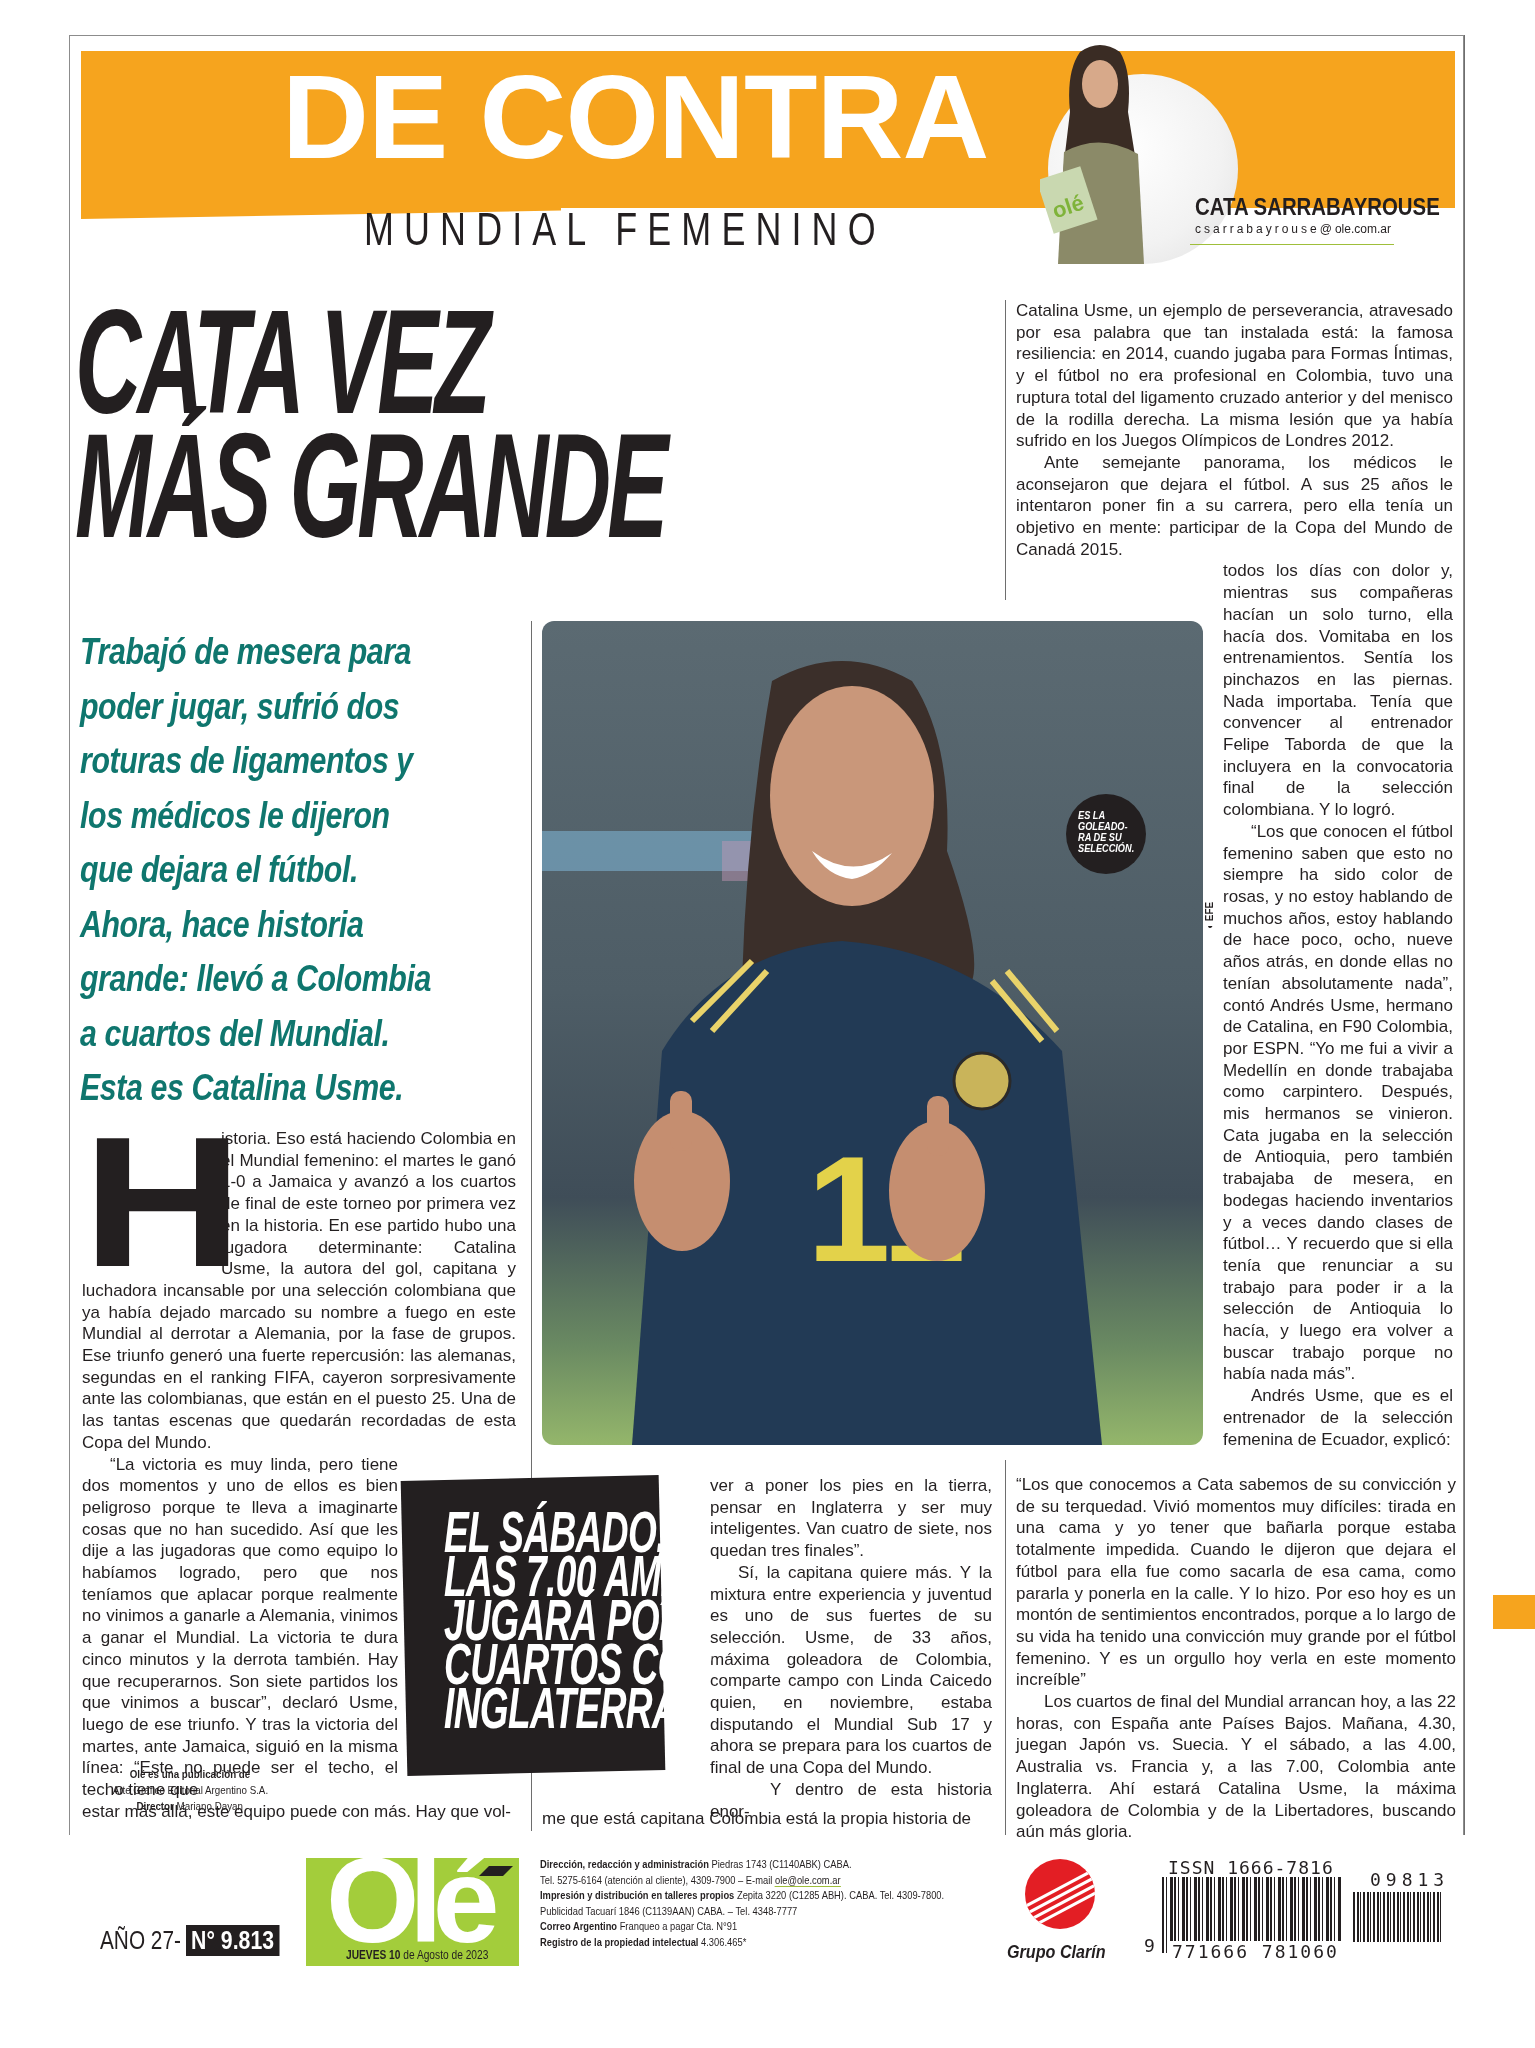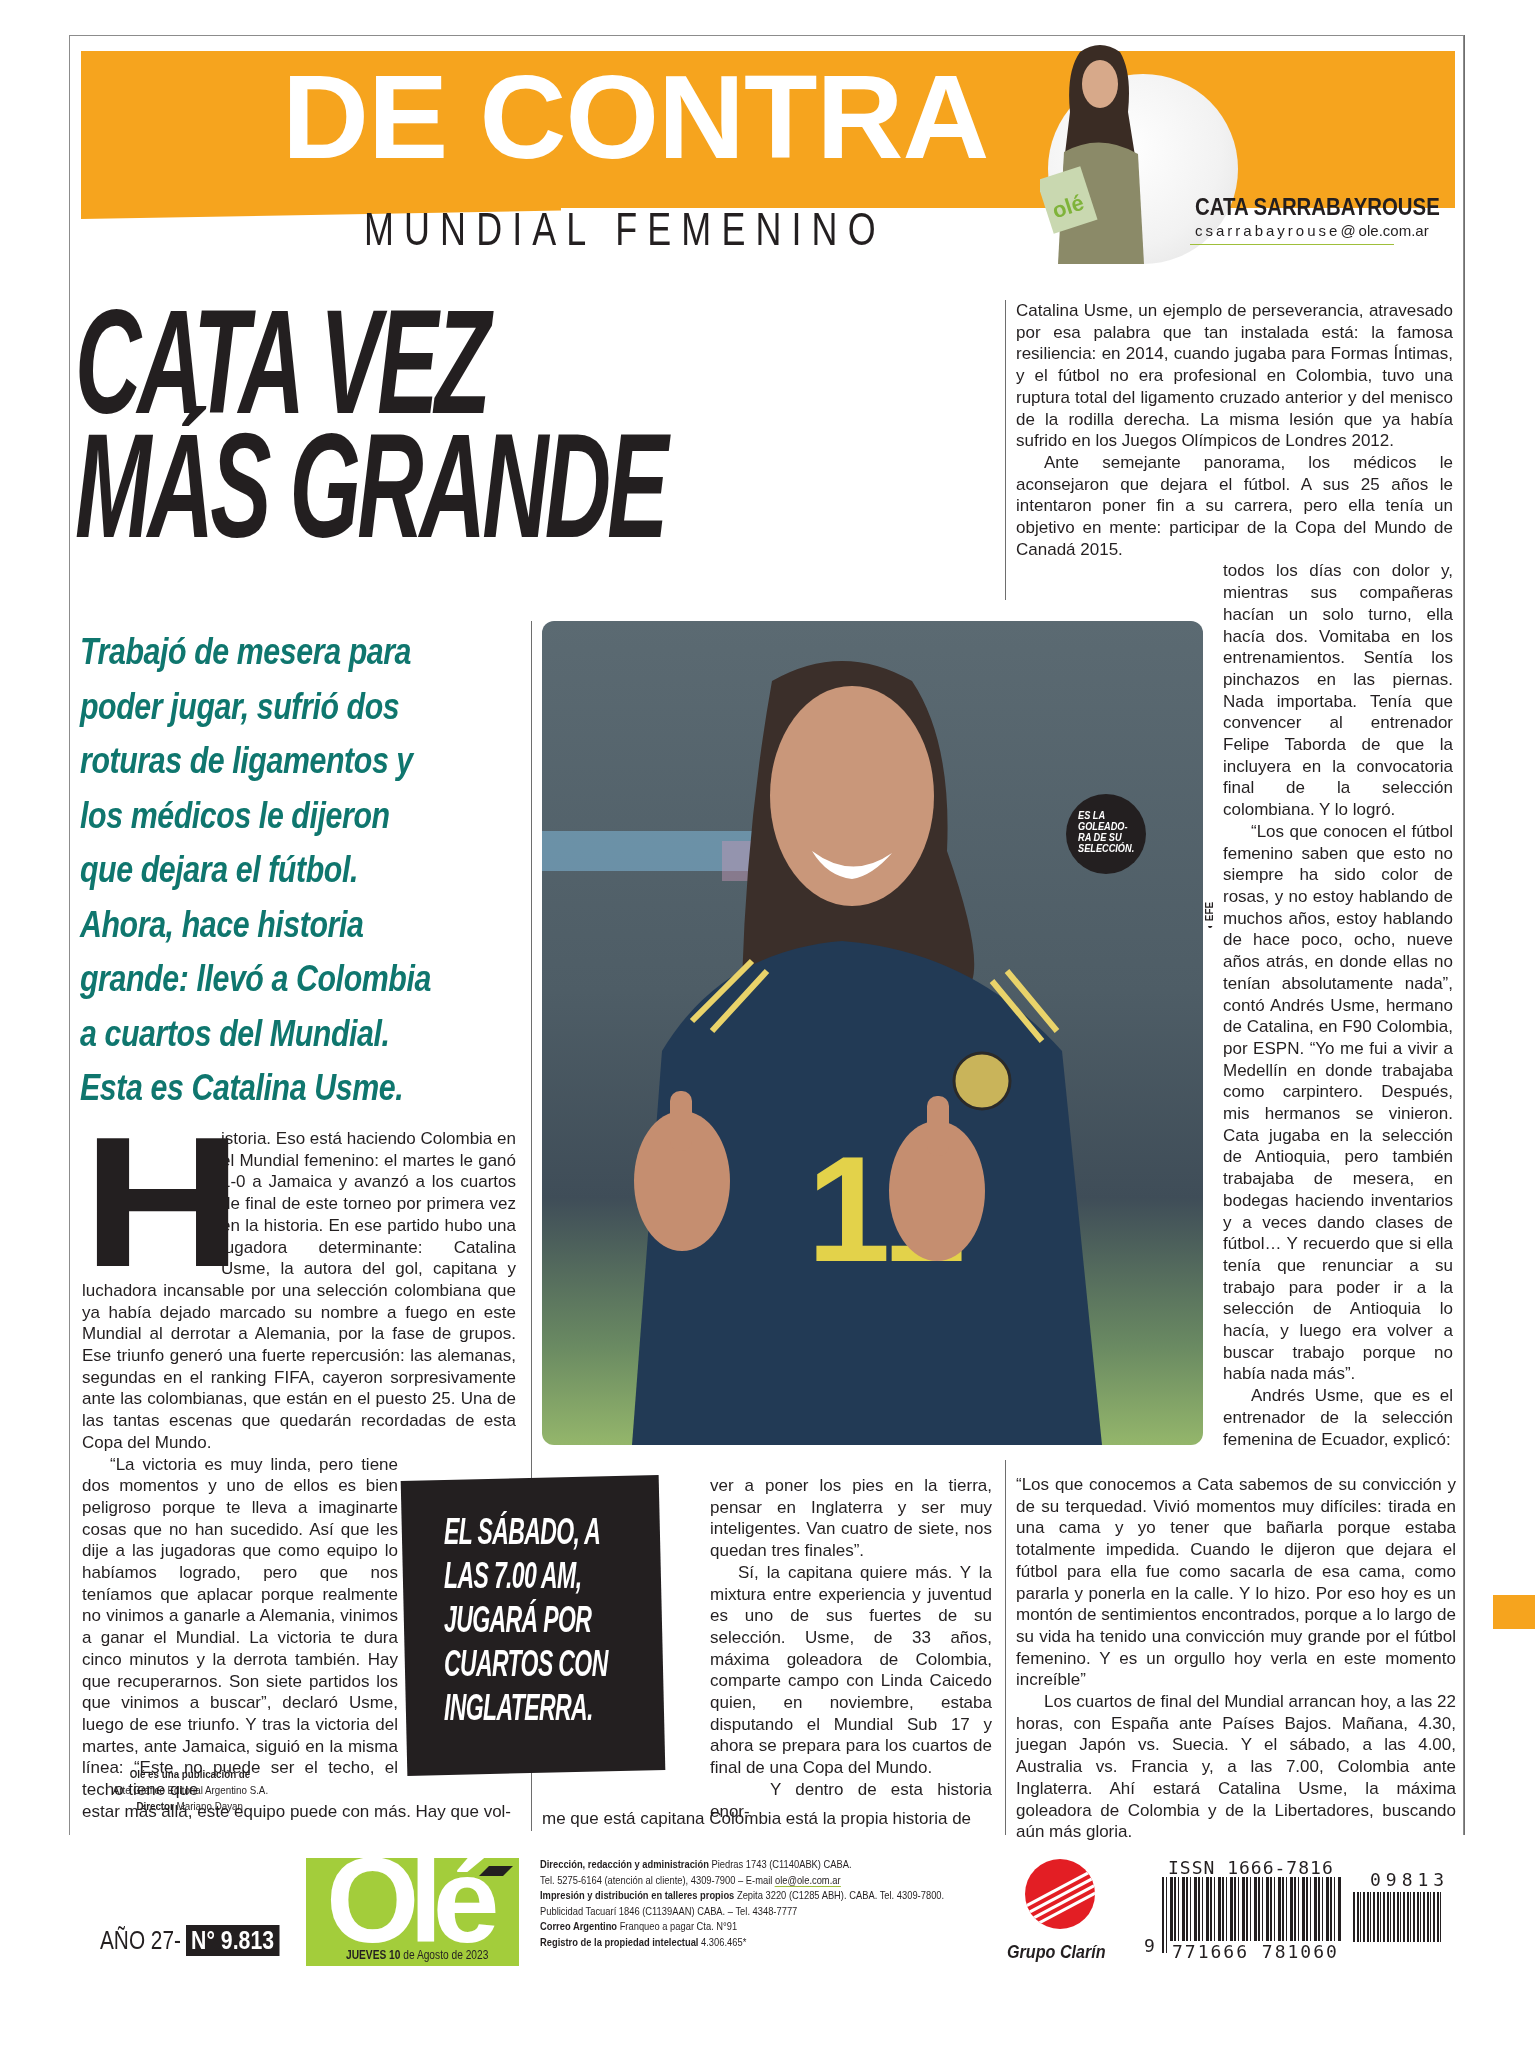--- a/index.html
+++ b/index.html
@@ -5,21 +5,21 @@
   html,body{margin:0;padding:0;background:#fff;}
   body{width:1535px;height:2048px;position:relative;overflow:hidden;font-family:"Liberation Sans","DejaVu Sans",sans-serif;color:#231f20;}
   .frame{position:absolute;left:69px;top:35px;width:1395px;height:1800px;border:1px solid #8c8c8c;border-bottom:none;box-sizing:border-box;}
   .band{position:absolute;left:81px;top:51px;width:1374px;height:157px;background:#f6a41e;}
   .band-tail{position:absolute;left:81px;top:205px;width:480px;height:14px;background:#f6a41e;clip-path:polygon(0 0,100% 0,100% 40%,0 100%);}
   .title{position:absolute;left:282px;top:58px;font-family:"Liberation Sans",sans-serif;font-weight:700;font-size:118px;line-height:1;color:#fff;letter-spacing:-1px;transform:scaleX(1.02);transform-origin:left top;}
   .subtitle{position:absolute;left:364px;top:206px;font-family:"Liberation Sans",sans-serif;font-weight:400;font-size:46px;line-height:1;letter-spacing:13px;color:#231f20;transform:scaleX(0.78);transform-origin:left top;}
   .circle{position:absolute;left:1048px;top:74px;width:190px;height:190px;border-radius:50%;background:radial-gradient(circle at 40% 40%,#ffffff 0%,#f2f2f2 60%,#e0e0e0 100%);}
   .author-photo{position:absolute;left:1040px;top:42px;width:120px;height:222px;}
   .author-name{position:absolute;left:1195px;top:193px;font-weight:700;font-size:24px;color:#231f20;transform:scaleX(0.85);transform-origin:left top;white-space:nowrap;}
-  .author-mail{position:absolute;left:1195px;top:222px;font-size:15px;color:#231f20;letter-spacing:3px;white-space:nowrap;}
+  .author-mail{position:absolute;left:1195px;top:222px;font-size:12px;color:#231f20;letter-spacing:3px;white-space:nowrap;}
   .author-mail span.dom{letter-spacing:0;}
   .author-rule{position:absolute;left:1190px;top:244px;width:204px;height:1px;background:#9fbf3a;}
   .headline{position:absolute;left:75px;top:300px;font-weight:700;font-style:italic;font-size:148px;line-height:124px;color:#231f20;letter-spacing:-6px;transform:scaleX(0.62);transform-origin:left top;white-space:nowrap;}
   .deck{position:absolute;left:80px;top:625px;width:440px;font-weight:700;font-style:italic;font-size:37px;line-height:54.5px;color:#0f766e;letter-spacing:-0.5px;}
   .deck .ln{display:block;white-space:nowrap;transform:scaleX(0.82);transform-origin:left;}
   .body{font-family:"Liberation Sans",sans-serif;font-size:17px;line-height:21.7px;color:#231f20;}
   .col-left{position:absolute;left:82px;top:1128px;width:434px;}
   .dropcap{float:left;font-family:"Liberation Sans",sans-serif;font-weight:700;font-size:186px;line-height:136px;height:140px;margin:6px 14px 0 0;color:#231f20;transform:scaleX(1.2);transform-origin:left top;width:125px;}
   .p{margin:0;text-align:justify;}
   .p.indent{text-indent:28px;}
@@ -28,21 +28,21 @@
   .col-right .narrow{margin-left:207px;width:230px;}
   .col-mid{position:absolute;left:710px;top:1475px;width:282px;}
   .bottom-full{position:absolute;left:542px;top:1808px;width:452px;}
   .bottom-full2{position:absolute;left:1016px;top:1472px;width:440px;}
   .rule-v{position:absolute;width:1px;background:#6e6e6e;}
   .photo{position:absolute;left:542px;top:621px;width:661px;height:824px;border-radius:12px;overflow:hidden;background:linear-gradient(180deg,#5b6a72 0%,#4e5d66 45%,#3f4d58 70%,#6a8a62 88%,#94b66b 100%);}
   .badge{position:absolute;left:1066px;top:794px;width:80px;height:80px;border-radius:50%;background:#231f20;color:#fff;font-weight:700;font-style:italic;font-size:11.5px;line-height:11px;padding:16px 0 0 12px;box-sizing:border-box;}
   .badge span{display:block;transform:scaleX(0.8);transform-origin:left;white-space:nowrap;}
   .credit{position:absolute;left:1204px;top:930px;font-size:10px;font-weight:700;transform:rotate(-90deg);transform-origin:left top;color:#231f20;}
   .callout{position:absolute;left:404px;top:1478px;width:258px;height:295px;background:#231f20;transform:rotate(-1.3deg);}
-  .callout-text{position:absolute;left:444px;top:1510px;color:#fff;font-weight:700;font-style:italic;font-size:36px;line-height:44px;letter-spacing:-1px;}
+  .callout-text{position:absolute;left:444px;top:1510px;color:#fff;font-weight:700;font-style:italic;font-size:58px;line-height:44px;letter-spacing:-1px;}
   .callout-text .ln{display:block;white-space:nowrap;transform:scaleX(0.64);transform-origin:left;}
   .orange-tab{position:absolute;left:1493px;top:1595px;width:42px;height:34px;background:#f6a41e;}
   
   .f-pub{position:absolute;left:95px;top:1766px;width:190px;text-align:center;font-size:11.5px;line-height:16px;color:#231f20;}
   .f-pub b{font-weight:700;}
   .f-pub .cond{display:inline-block;transform:scaleX(0.85);}
   .f-year{position:absolute;left:100px;top:1925px;font-size:26px;color:#231f20;transform:scaleX(0.8);transform-origin:left top;white-space:nowrap;}
   .f-num{position:absolute;left:186px;top:1925px;background:#231f20;color:#fff;font-weight:700;font-size:25px;padding:1px 6px;line-height:29px;transform:scaleX(0.85);transform-origin:left top;white-space:nowrap;}
   .ole-logo{position:absolute;left:306px;top:1858px;width:213px;height:108px;background:#a3cd3b;overflow:hidden;}
   .ole-word{position:absolute;left:20px;top:-18px;font-weight:700;font-size:120px;color:#fff;letter-spacing:-10px;line-height:1;}

